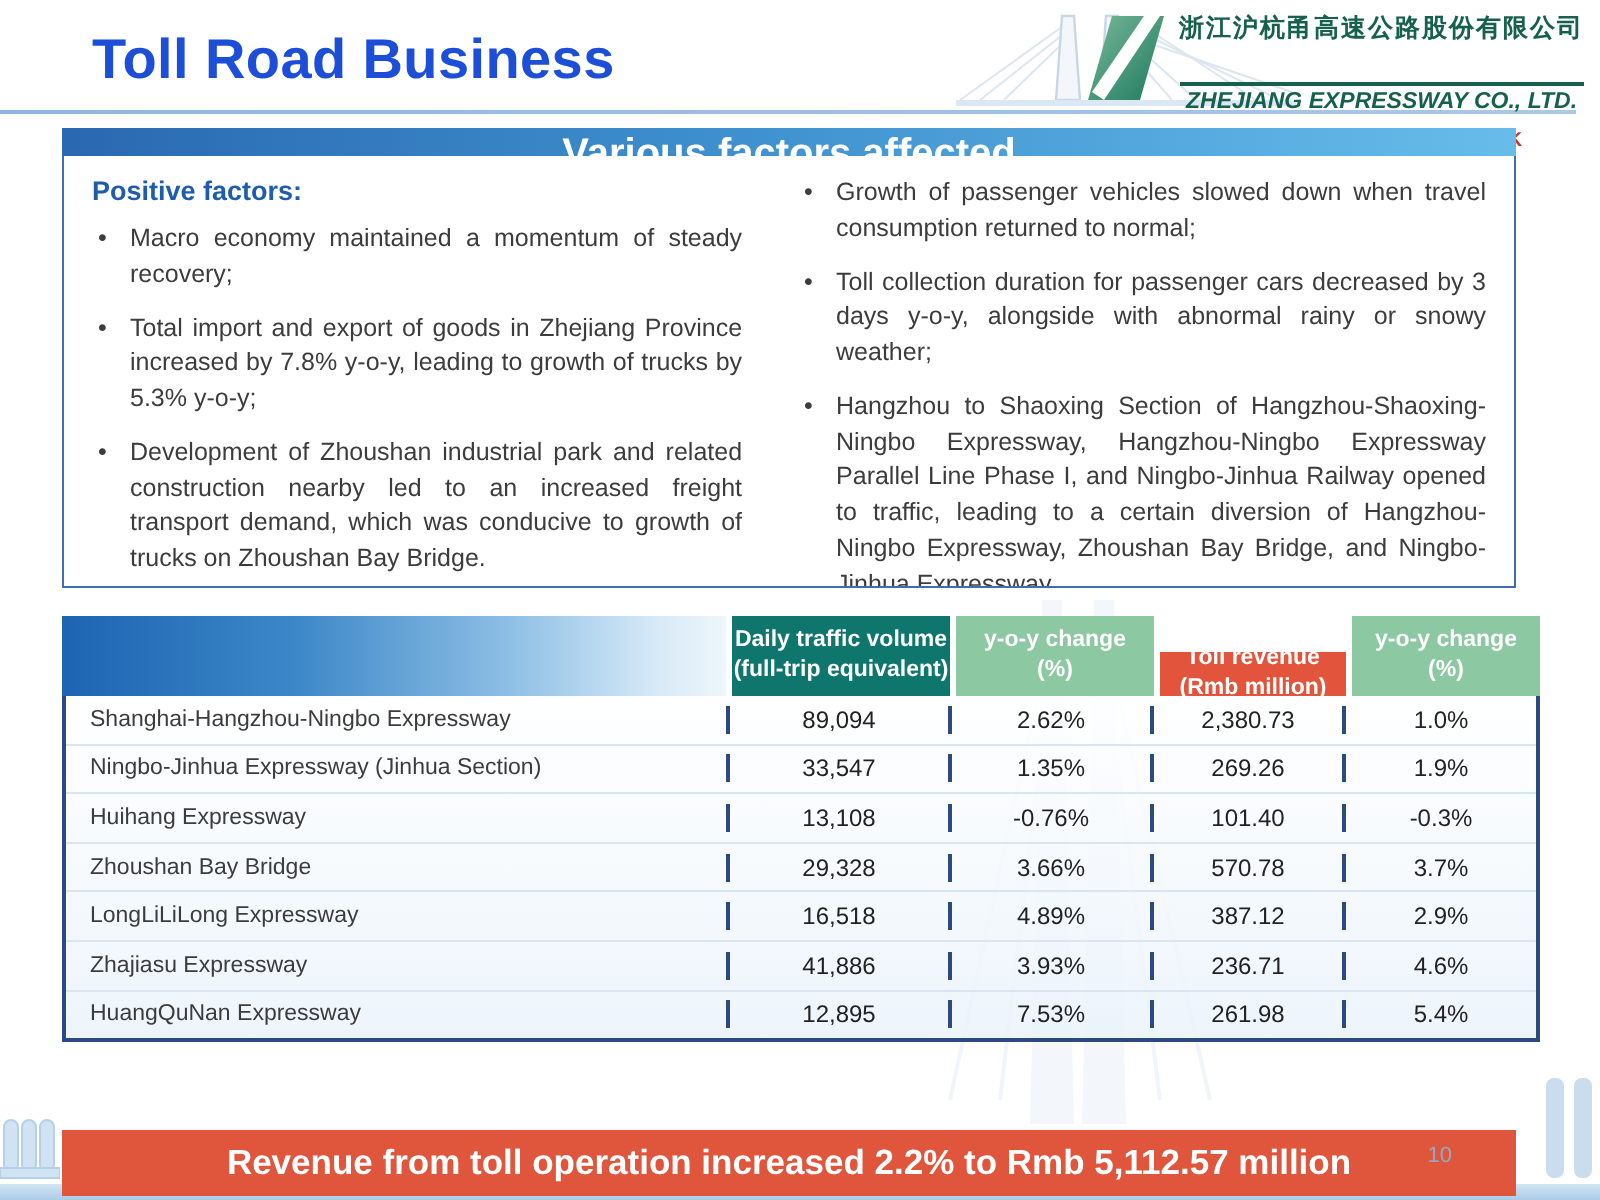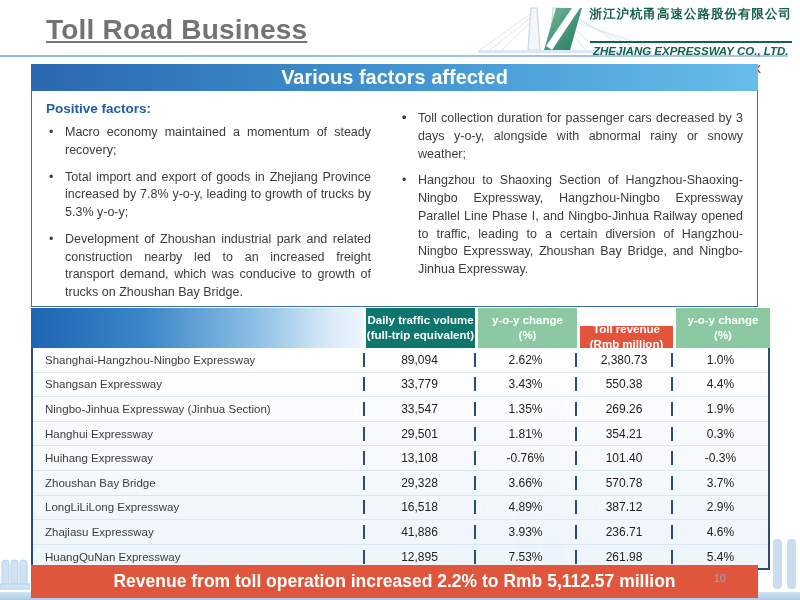--- a/index.html
+++ b/index.html
@@ -3,21 +3,21 @@
 <meta charset="utf-8">
 <style>
   html,body{margin:0;padding:0;}
   .slide{
     position:relative; width:800px; height:600px; overflow:hidden;
     background:#ffffff; font-family:"Liberation Sans", sans-serif;
   }
   
   .page-title{
     position:absolute; left:46px; top:14px;
-    font-size:28px; font-weight:bold; color:#737373; letter-spacing:.2px;text-decoration:underline;
+    font-size:28px; font-weight:bold; color:#1d4ed8; letter-spacing:.2px;
   }
   .title-rule{
     position:absolute; left:0px; top:55px; width:788px; height:2px;
     background:linear-gradient(90deg,#8db6e2,#a9c8ea);
   }
   .logo{
     position:absolute; right:8px; top:6px; display:flex; align-items:flex-start;
   }
   .logo-text{ margin-left:6px; text-align:center; }
   .logo-cn{
@@ -32,21 +32,21 @@
     font-size:10px; font-weight:bold; color:#c23a2b; margin-top:6px;
   }
   
   .section-banner{
     position:absolute; left:31px; top:64px; width:727px; height:27px;
     background:linear-gradient(90deg,#2a68b0 0%,#3f92cf 48%,#68bcea 100%);
     color:#fff; font-weight:bold; font-size:20px; text-align:center; line-height:27px;
   }
   
   .factors-box{
-    position:absolute; left:31px; top:91px; width:727px; height:216px;
+    position:absolute; left:31px; top:78px; width:727px; height:216px;
     box-sizing:border-box; border:1px solid #3f6db2; border-top:none;
     background:#ffffff; display:flex; overflow:hidden;
   }
   .factor-col{ box-sizing:border-box; padding:10px 14px 0 14px; }
   .factor-col.pos{ width:354px; }
   .factor-col.neg{ width:373px; }
   .factor-heading{ font-size:13.5px; font-weight:bold; color:#1e5cae; margin:0 0 8px 0; }
   .factor-list{ list-style:none; margin:0; padding:0; }
   .factor-list li{
     position:relative; padding-left:19px; margin-bottom:9px;
@@ -187,21 +187,21 @@
     <div class="factor-col pos">
       <p class="factor-heading">Positive factors:</p>
       <ul class="factor-list">
         <li><span class="bullet">•</span><span>Macro economy maintained a momentum of steady recovery;</span></li>
         <li><span class="bullet">•</span><span>Total import and export of goods in Zhejiang Province increased by 7.8% y-o-y, leading to growth of trucks by 5.3% y-o-y;</span></li>
         <li><span class="bullet">•</span><span>Development of Zhoushan industrial park and related construction nearby led to an increased freight transport demand, which was conducive to growth of trucks on Zhoushan Bay Bridge.</span></li>
       </ul>
     </div>
     <div class="factor-col neg">
       <ul class="factor-list">
-        <li><span class="bullet">•</span></li>
+        <li><span class="bullet">•</span><span>Growth of passenger vehicles slowed down when travel consumption returned to normal;</span></li>
         <li><span class="bullet">•</span><span>Toll collection duration for passenger cars decreased by 3 days y-o-y, alongside with abnormal rainy or snowy weather;</span></li>
         <li><span class="bullet">•</span><span>Hangzhou to Shaoxing Section of Hangzhou-Shaoxing-Ningbo Expressway, Hangzhou-Ningbo Expressway Parallel Line Phase I, and Ningbo-Jinhua Railway opened to traffic, leading to a certain diversion of Hangzhou-Ningbo Expressway, Zhoushan Bay Bridge, and Ningbo-Jinhua Expressway.</span></li>
       </ul>
     </div>
   </div>
 
   <div class="toll-table">
     <div class="thead">
       <div class="th name-col"></div>
       <div class="th c2">Daily traffic volume
@@ -215,43 +215,29 @@
     </div>
     <div class="tbody">
     <div class="trow">
       <div class="cell name">Shanghai-Hangzhou-Ningbo Expressway</div>
       <div class="cell num">89,094</div>
       <div class="cell num">2.62%</div>
       <div class="cell num">2,380.73</div>
       <div class="cell num">1.0%</div>
     </div>
 
-    <div class="trow">
-      <div class="cell name">Shangsan Expressway</div>
-      <div class="cell num">33,779</div>
-      <div class="cell num">3.43%</div>
-      <div class="cell num">550.38</div>
-      <div class="cell num">4.4%</div>
-    </div>
 
     <div class="trow">
       <div class="cell name">Ningbo-Jinhua Expressway (Jinhua Section)</div>
       <div class="cell num">33,547</div>
       <div class="cell num">1.35%</div>
       <div class="cell num">269.26</div>
       <div class="cell num">1.9%</div>
     </div>
 
-    <div class="trow">
-      <div class="cell name">Hanghui Expressway</div>
-      <div class="cell num">29,501</div>
-      <div class="cell num">1.81%</div>
-      <div class="cell num">354.21</div>
-      <div class="cell num">0.3%</div>
-    </div>
 
     <div class="trow">
       <div class="cell name">Huihang Expressway</div>
       <div class="cell num">13,108</div>
       <div class="cell num">-0.76%</div>
       <div class="cell num">101.40</div>
       <div class="cell num">-0.3%</div>
     </div>
 
     <div class="trow">

